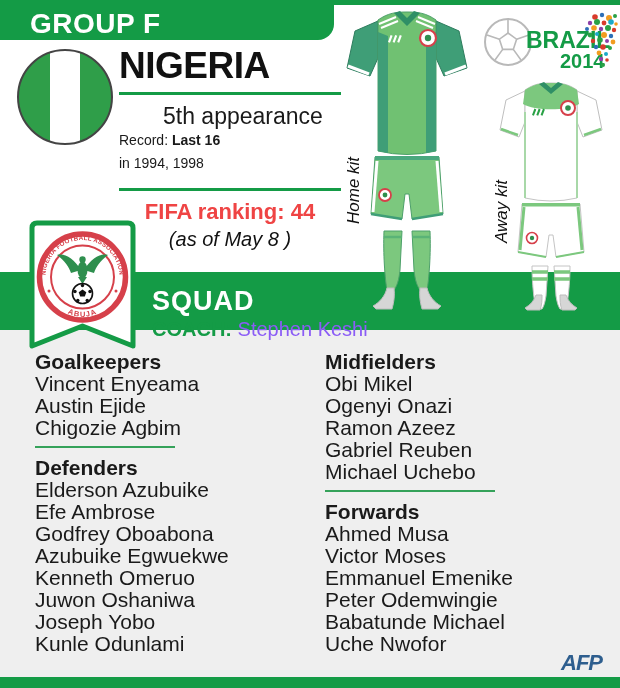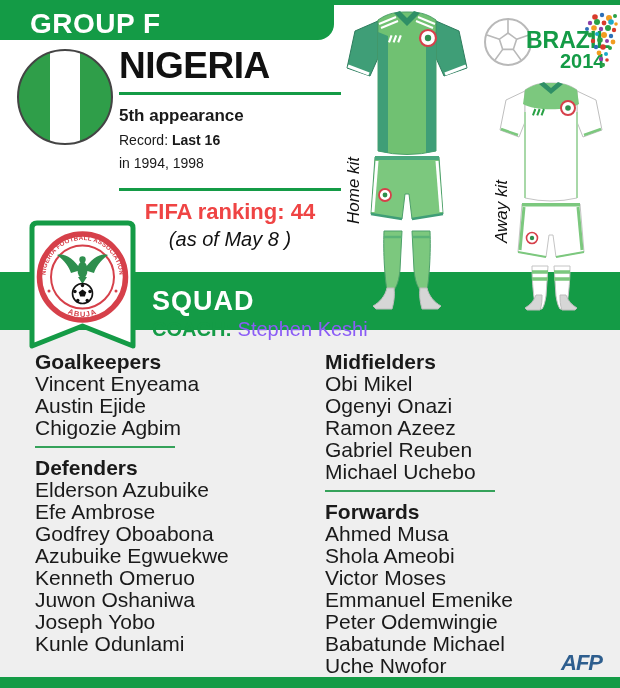--- a/index.html
+++ b/index.html
@@ -10,21 +10,21 @@
   .group-banner{position:absolute;left:0;top:0;width:334px;height:40px;background:#149b46;
       border-bottom-right-radius:16px;display:flex;align-items:flex-end;box-sizing:border-box;
       padding-left:30px;}
   .group-banner span{color:#fff;font-weight:bold;font-size:28px;letter-spacing:.5px;}
   .flag{position:absolute;left:17px;top:49px;width:96px;height:96px;border-radius:50%;
       border:2px solid #444;box-sizing:border-box;
       background:linear-gradient(90deg,#2f9e49 0 34%,#ffffff 34% 66%,#2f9e49 66% 100%);}
   .country{position:absolute;left:119px;top:44px;width:222px;}
   .country-name{font-size:37px;font-weight:bold;color:#111;letter-spacing:-.5px;line-height:44px;}
   .rule{height:3px;background:#149b46;margin:4px 0 8px 0;}
-  .appearance{font-size:17px;font-weight:bold;line-height:26px;}
+  .appearance{font-size:23px;font-weight:normal;line-height:26px;margin-left:44px;}
   .record,.years{font-size:14px;line-height:23px;}
   .record b{font-weight:bold;}
   .rule2{height:3px;background:#149b46;margin:13px 0 8px 0;}
   .fifa{font-size:22px;font-weight:bold;color:#ef4444;text-align:center;}
   .note{font-size:20px;font-style:italic;text-align:center;margin-top:3px;color:#111;}
   .squad-band{position:absolute;left:0;top:272px;width:620px;height:58px;background:#149b46;
       display:flex;align-items:center;z-index:1;}
   .squad-title{color:#fff;font-size:27px;font-weight:bold;margin-left:152px;letter-spacing:1px;}
   .coach{position:absolute;left:152px;top:318px;font-size:20px;z-index:1;}
   .coach-label{color:#149b46;font-weight:bold;}
@@ -253,21 +253,20 @@
   <div class="col col-1">
       <div class="sec-header">Midfielders</div>
       <div class="player">Obi Mikel</div>
       <div class="player">Ogenyi Onazi</div>
       <div class="player">Ramon Azeez</div>
       <div class="player">Gabriel Reuben</div>
       <div class="player">Michael Uchebo</div>
       <div class="sec-divider"></div>
       <div class="sec-header">Forwards</div>
       <div class="player">Ahmed Musa</div>
-      <div class="player">Shola Ameobi</div>
       <div class="player">Victor Moses</div>
       <div class="player">Emmanuel Emenike</div>
       <div class="player">Peter Odemwingie</div>
       <div class="player">Babatunde Michael</div>
       <div class="player">Uche Nwofor</div>
     </div>
 
   <div class="afp">AFP</div>
   <div class="bottom-bar"></div>
 </div>

